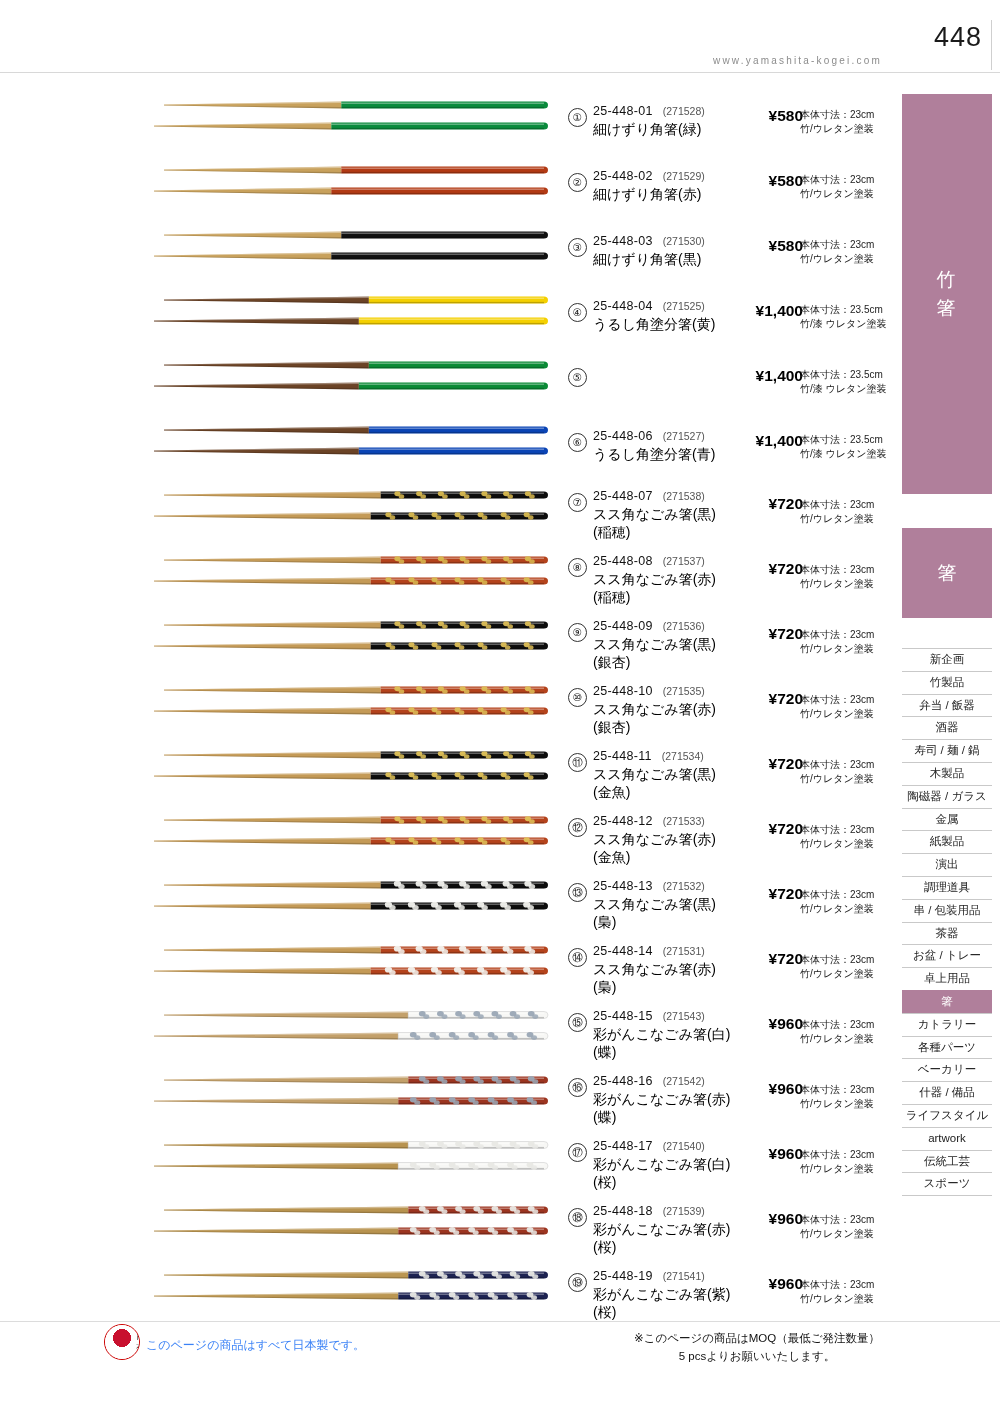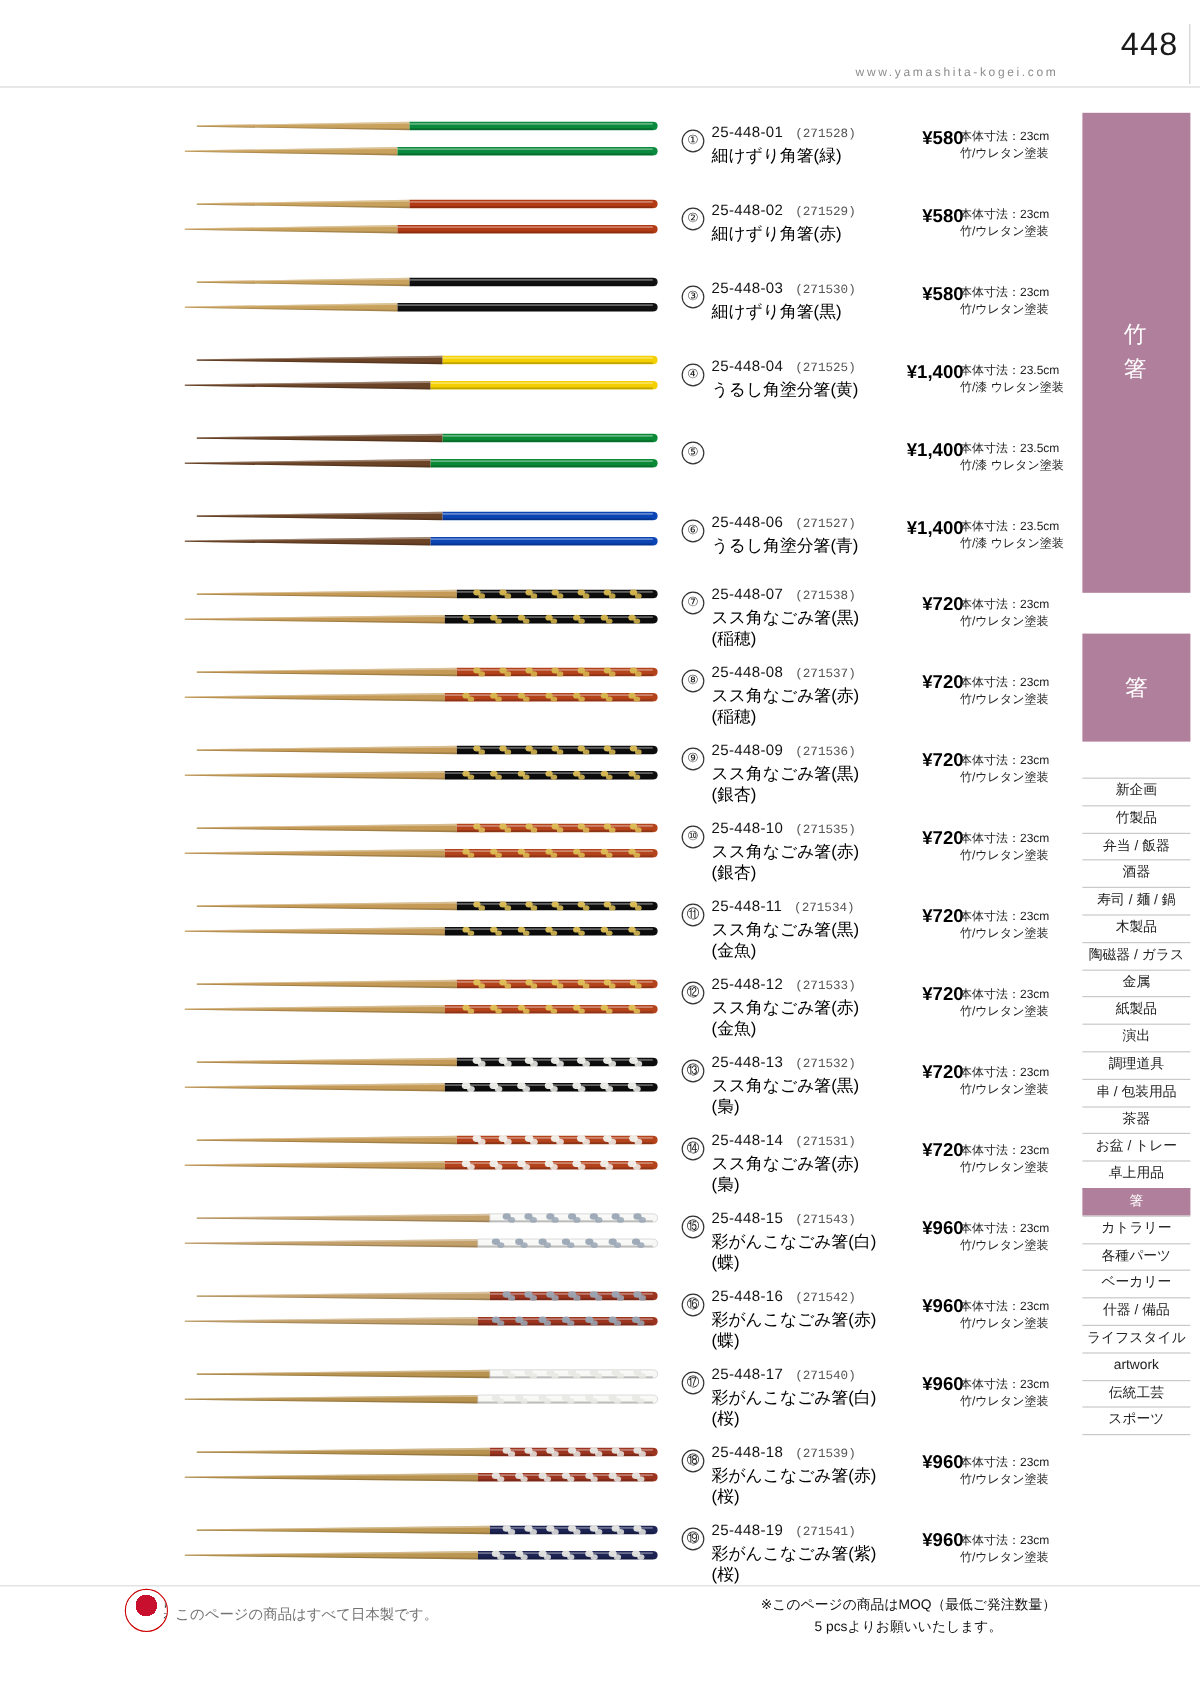--- a/index.html
+++ b/index.html
@@ -45,42 +45,42 @@
   
   #rows{position:absolute;left:0;top:86px;width:900px;}
   .row{position:relative;height:65px;}
   .art{position:absolute;left:150px;top:0;width:410px;height:65px;}
   .num{
     position:absolute;left:568px;width:17px;height:17px;border:1px solid #333;
     border-radius:50%;font-size:10.5px;line-height:17px;text-align:center;color:#222;
   }
   .codewrap{position:absolute;left:593px;width:180px;}
   .code{font-size:12.5px;color:#111;letter-spacing:.3px;display:inline-block;}
-  .jan{font-size:10.5px;color:#555;margin-left:10px;display:inline-block;font-family:Liberation Mono, monospace;}
+  .jan{font-size:10.5px;color:#555;margin-left:10px;display:inline-block;}
   .pname{font-size:14px;color:#000;line-height:1.25;margin-top:2px;font-weight:400;}
   .price{
     position:absolute;left:735px;width:68px;text-align:right;font-size:15.5px;
     font-weight:700;color:#000;
   }
   .spec{
     position:absolute;left:800px;width:100px;font-size:10px;color:#222;line-height:1.35;
   }
   
   #footer-rule{position:absolute;left:0;right:0;bottom:92px;height:1px;background:#dcdcdc;}
   #made-in-japan{
     position:absolute;left:104px;bottom:54px;width:34px;height:34px;border-radius:50%;
     background:#fff;border:1px solid #c00;display:flex;align-items:center;justify-content:center;
     overflow:hidden;
   }
   #made-in-japan .dot{
     position:absolute;width:34px;height:34px;border-radius:50%;
     background:radial-gradient(circle at 50% 38%, #c8102e 0 9px, #ffffff 9px 100%);
   }
   #made-in-japan span{position:relative;font-size:7.5px;color:#111;z-index:2;margin-top:9px;margin-left:36px;}
-  #footer-note{position:absolute;left:146px;bottom:60px;font-size:12px;color:#737373;}
+  #footer-note{position:absolute;left:146px;bottom:60px;font-size:12px;color:#3b82f6;}
   #footer-moq{
     position:absolute;right:120px;bottom:48px;text-align:center;font-size:11.5px;
     color:#111;line-height:1.55;
   }
 </style>
 </head>
 <body>
 
 <div id="page-number">448</div>
 <div id="header-rule"></div>

